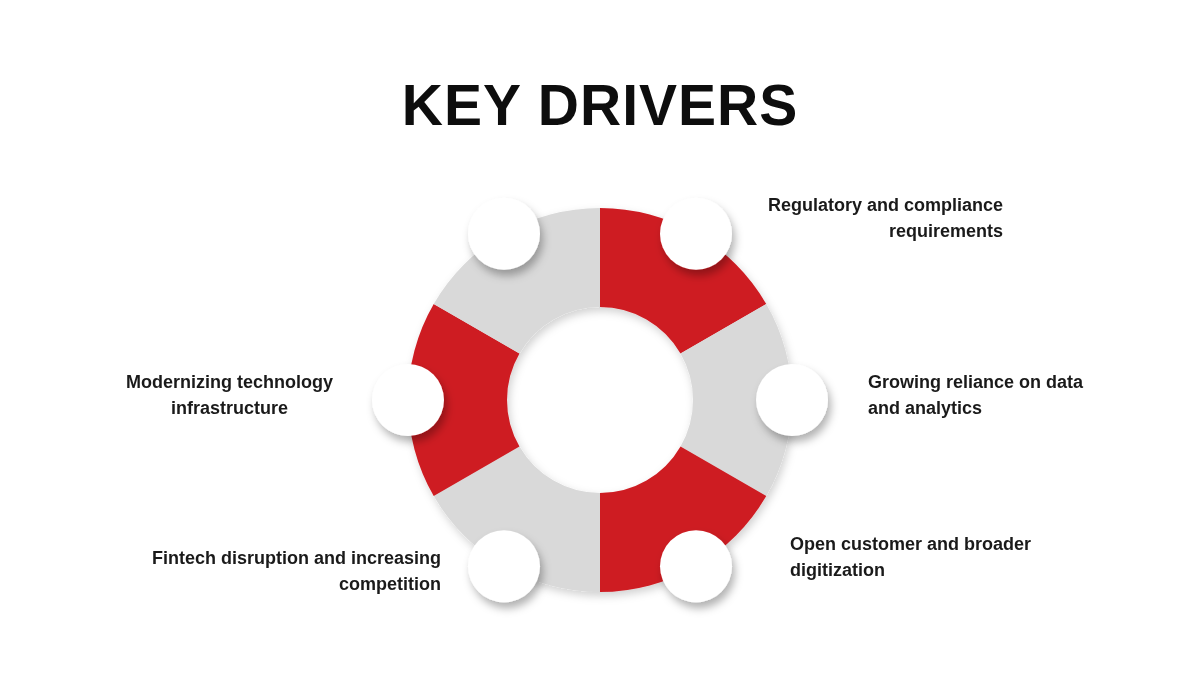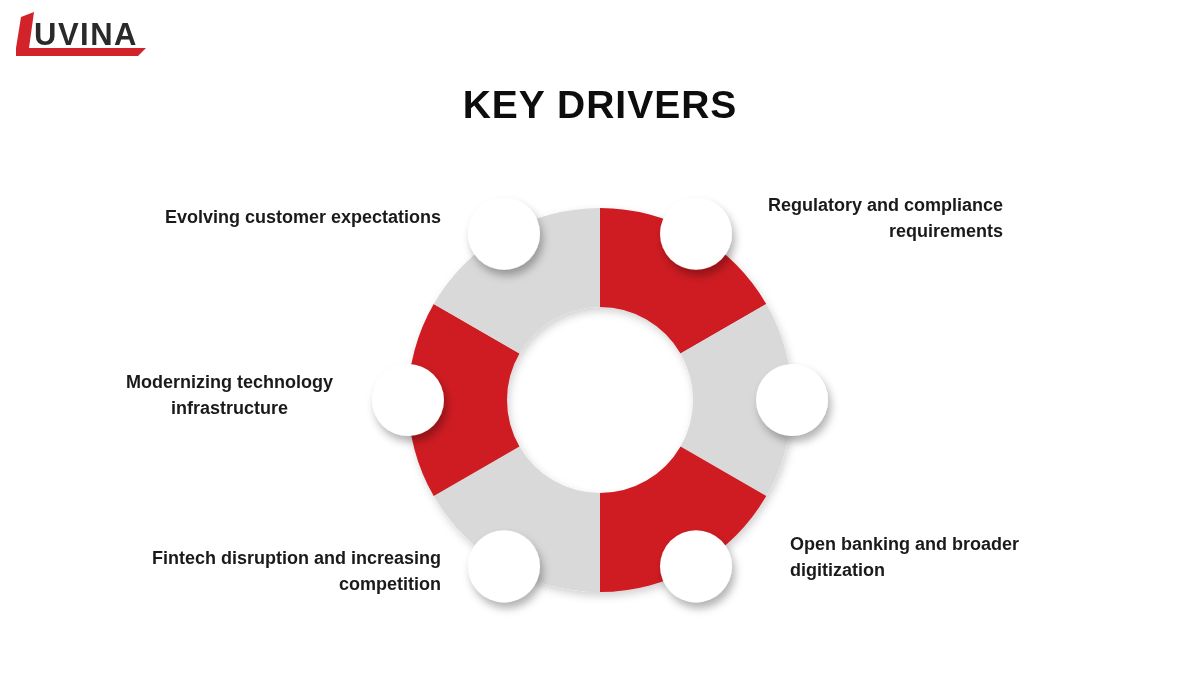--- a/index.html
+++ b/index.html
@@ -23,21 +23,21 @@
   .logo-text {
     position: absolute; left: 20px; top: 9px;
     font-size: 31px; line-height: 31px;
     font-weight: 700; letter-spacing: 1.5px;
     color: #2b2a28;
   }
   
   .title {
     position: absolute; left: 0; top: 82px;
     width: 1200px; text-align: center;
-    font-size: 39px; line-height: 46px;
+    font-size: 57px; line-height: 46px;
     font-weight: 800; letter-spacing: 1px;
     color: #0d0d0d;
   }
   
   .ring-svg {
     position: absolute; left: 360px; top: 160px;
     width: 480px; height: 480px;
   }
   
   .label {
@@ -51,27 +51,20 @@
   .lbl-open        { left: 790px;  top: 531px; text-align: left;  }
   .lbl-fintech     { right: 759px; top: 545px; text-align: right; }
   .lbl-modernizing { right: 867px; top: 369px; text-align: center; }
   .lbl-evolving    { right: 759px; top: 204px; text-align: right; }
 </style>
 </head>
 <body>
 
 <div class="canvas">
 
-  <div class="logo">
-    <svg width="140" height="52" viewBox="0 0 140 52">
-      <polygon points="7,7 20,2 15,38 2,38" fill="#d2232a"></polygon>
-      <polygon points="2,38 132,38 124,46 2,46" fill="#d2232a"></polygon>
-    </svg>
-    <span class="logo-text">UVINA</span>
-  </div>
 
   <div class="title">KEY DRIVERS</div>
 
   <svg class="ring-svg" viewBox="0 0 480 480">
     <defs>
       <filter id="segShadow" x="-30%" y="-30%" width="160%" height="160%">
         <feDropShadow dx="2" dy="4" stdDeviation="4" flood-color="#000000" flood-opacity="0.18"></feDropShadow>
       </filter>
       <filter id="nodeShadow" x="-60%" y="-60%" width="220%" height="220%">
         <feDropShadow dx="3" dy="6" stdDeviation="4" flood-color="#000000" flood-opacity="0.30"></feDropShadow>
@@ -90,21 +83,22 @@
         <circle cx="432" cy="240" r="36" fill="#ffffff" filter="url(#nodeShadow)"></circle>
         <circle cx="336" cy="406.2768775266122" r="36" fill="#ffffff" filter="url(#nodeShadow)"></circle>
         <circle cx="143.99999999999997" cy="406.2768775266122" r="36" fill="#ffffff" filter="url(#nodeShadow)"></circle>
         <circle cx="48" cy="240.00000000000003" r="36" fill="#ffffff" filter="url(#nodeShadow)"></circle>
         <circle cx="143.99999999999991" cy="73.72312247338783" r="36" fill="#ffffff" filter="url(#nodeShadow)"></circle>
       </g>
   </svg>
 
   <div class="label lbl-regulatory">Regulatory and compliance
 requirements</div>
-  <div class="label lbl-open">Open banking and broader
+  <div class="label lbl-growing">Growing reliance on data
+and analytics</div>
+  <div class="label lbl-open">Open customer and broader
 digitization</div>
   <div class="label lbl-fintech">Fintech disruption and increasing
 competition</div>
   <div class="label lbl-modernizing">Modernizing technology
 infrastructure</div>
-  <div class="label lbl-evolving">Evolving customer expectations</div>
 
 </div>
 
 </body></html>

